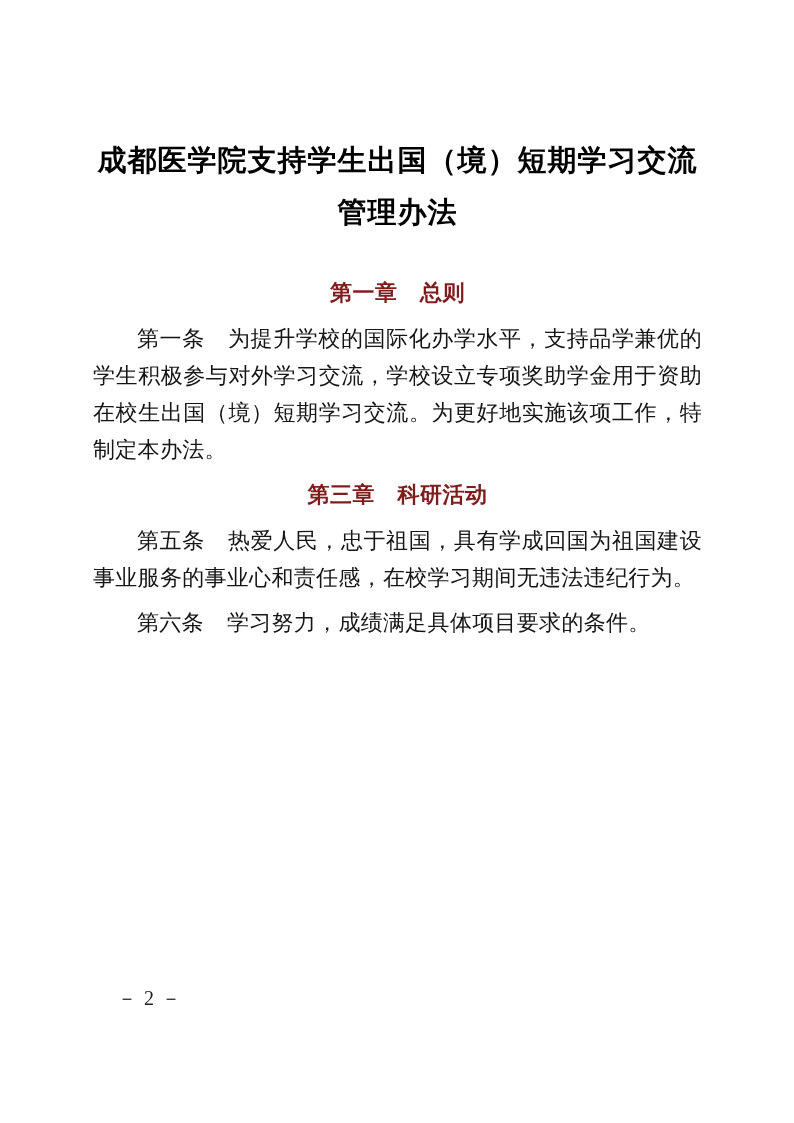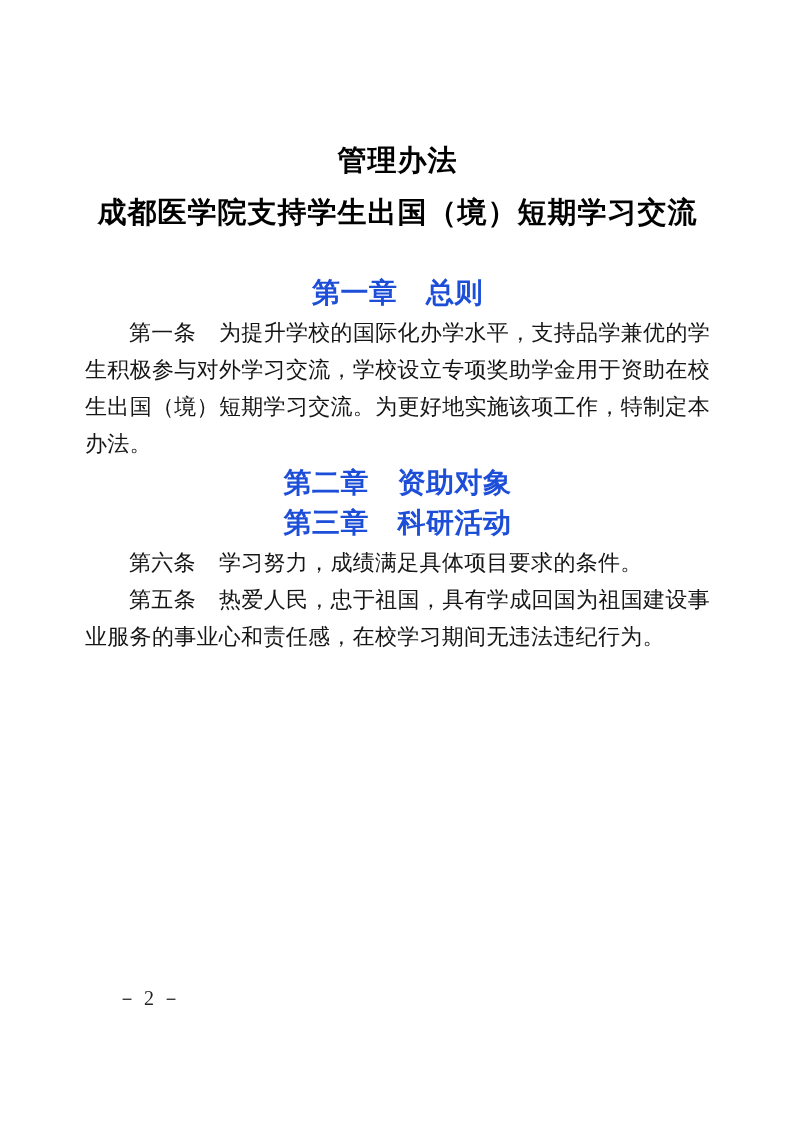--- a/index.html
+++ b/index.html
@@ -21,30 +21,30 @@
     line-height: 52px;
     font-weight: bold;
     color: #000000;
     text-align: center;
     letter-spacing: 1px;
   }
   .title-line { display: block; white-space: nowrap; }
   .chapter {
     margin: 2px 0 2px 0;
     font-family: "Liberation Sans", "DejaVu Sans", sans-serif;
-    font-size: 28px;
+    font-size: 22px;
     line-height: 38px;
     font-weight: bold;
-    color: #1d4ed8;
+    color: #7f1d1d;
     text-align: center;
     letter-spacing: 0.5px;
   }
   .chapter-first { margin-top: 36px; }
   .article {
-    margin: 0;
+    margin: 8px;
     font-size: 22px;
     line-height: 37px;
     letter-spacing: 0.3px;
     text-align: justify;
     text-indent: 2em;
     color: #151515;
   }
   .article .term { display: inline; }
   .term-gap { display: inline-block; width: 23px; height: 1px; }
   .page-number {
@@ -57,34 +57,33 @@
     letter-spacing: 1px;
     font-family: "Liberation Serif", "DejaVu Serif", serif;
   }
 </style>
 </head>
 <body>
 
 <div class="page">
 
   <h1 class="doc-title">
+    <span class="title-line">成都医学院支持学生出国（境）短期学习交流</span>
     <span class="title-line">管理办法</span>
-    <span class="title-line">成都医学院支持学生出国（境）短期学习交流</span>
   </h1>
 
   <h2 class="chapter chapter-first">第一章　总则</h2>
 
   <p class="article"><span class="term">第一条</span><span class="term-gap"></span><span>为提升学校的国际化办学水平，支持品学兼优的学生积极参与对外学习交流，学校设立专项奖助学金用于资助在校生出国（境）短期学习交流。为更好地实施该项工作，特制定本办法。</span></p>
 
 
 
-  <h2 class="chapter">第二章　资助对象</h2>
 
 
   <h2 class="chapter">第三章　科研活动</h2>
 
+  <p class="article"><span class="term">第五条</span><span class="term-gap"></span><span>热爱人民，忠于祖国，具有学成回国为祖国建设事业服务的事业心和责任感，在校学习期间无违法违纪行为。</span></p>
+
   <p class="article"><span class="term">第六条</span><span class="term-gap"></span><span>学习努力，成绩满足具体项目要求的条件。</span></p>
-
-  <p class="article"><span class="term">第五条</span><span class="term-gap"></span><span>热爱人民，忠于祖国，具有学成回国为祖国建设事业服务的事业心和责任感，在校学习期间无违法违纪行为。</span></p>
 
   <div class="page-number">－ 2 －</div>
 
 </div>
 
 </body></html>

